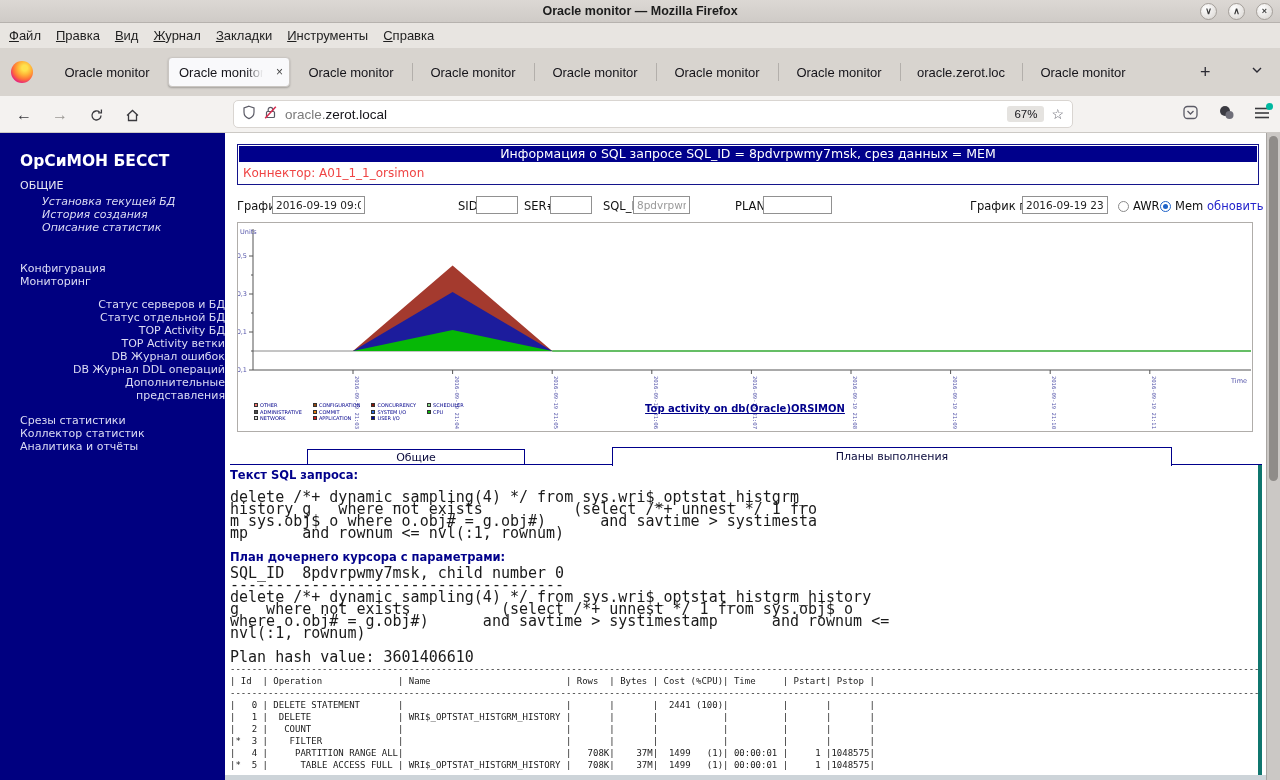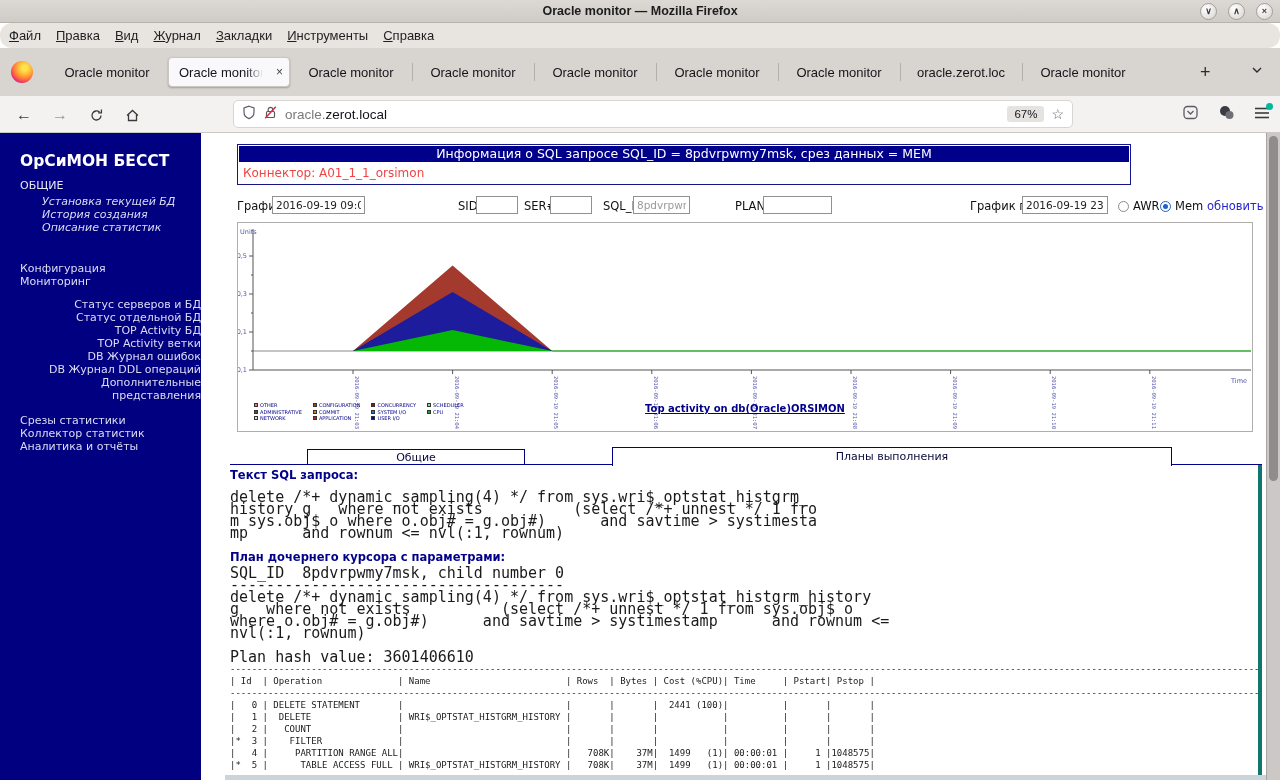--- a/index.html
+++ b/index.html
@@ -10,21 +10,21 @@
   .titlebar { position:absolute; top:0; left:0; right:0; height:23px;
     background:linear-gradient(#dcd8d4,#cfcbc7); border-bottom:1px solid #b6b2ae;
     display:flex; align-items:center; justify-content:center;
     font-size:12.5px; font-weight:bold; color:#1c1c1c; }
   .win-controls { position:absolute; right:7px; top:3px; display:flex; gap:11px; }
   .win-btn { width:17px; height:17px; border-radius:50%;
     background:radial-gradient(circle at 35% 30%, #ffffff, #d7d3cf);
     border:1px solid #a49f9a; font-size:9px; line-height:14px; text-align:center; color:#3a3a3a; }
 
   .menubar { position:absolute; top:23px; left:0; right:0; height:25px; background:#e8e5e1;
-    display:flex; align-items:center; gap:15px; padding-left:9px; font-size:13px; color:#1f1f1f;border-radius:12px; }
+    display:flex; align-items:center; gap:15px; padding-left:9px; font-size:13px; color:#1f1f1f; }
   .menu-item::first-letter { text-decoration:underline; }
 
   .tabbar { position:absolute; top:48px; left:0; right:0; height:48px; background:#d8d4cf;
     display:flex; align-items:center; }
   .ff-logo { width:22px; height:22px; margin:0 13px 0 11px; border-radius:50%; flex:none;
     background:radial-gradient(circle at 62% 32%, #ffe14d 0 14%, #ffb437 34%, #ff7139 56%, #e31587 80%, #9059ff 100%); }
   .tab { width:122px; height:48px; flex:none; display:flex; align-items:center; justify-content:center;
     font-size:13px; color:#15141a; position:relative; }
   .tab::before { content:""; position:absolute; left:0; top:15px; width:1px; height:18px; background:#b3afab; }
   .tab:first-of-type::before, .tab.active::before, .tab.active + .tab::before { display:none; }
@@ -51,35 +51,35 @@
   .url-spacer { flex:1; }
   .zoom-badge { background:#e5e3e0; border-radius:3px; font-size:11.5px; color:#15141a; padding:2px 7px; }
   .star { font-size:14px; color:#5b5b66; }
   .nav-right { position:absolute; right:10px; top:0; height:37px; display:flex; align-items:center; gap:18px; }
   .dot-badge { position:relative; }
   .dot-badge::after { content:""; position:absolute; right:-3px; top:-3px; width:7px; height:7px;
     border-radius:50%; background:#00b8a0; }
 
   
   .content { position:absolute; top:133px; left:0; right:0; bottom:0; }
-  .sidebar { position:absolute; left:0; top:0; bottom:0; width:201px; background:#000080;
+  .sidebar { position:absolute; left:0; top:0; bottom:0; width:225px; background:#000080;
     font-family:"DejaVu Sans",sans-serif; padding:19px 0 0 20px; }
   .sb-title { color:#fff; font-size:15.5px; font-weight:bold; }
   .sb-section { color:#e9e9f2; font-size:11px; margin-top:9px; }
   .side-link { color:#dcdcf4; font-size:11px; line-height:13px; cursor:pointer; }
   .sb-g1 { margin-top:3px;font-style:italic; } .sb-g2 { margin-top:28px; } .sb-g3 { margin-top:10px;text-align:right; } .sb-g4 { margin-top:12px; }
   .indent { padding-left:22px; }
 
   .scroll-v { position:absolute; right:0; top:0; bottom:0; width:14px; background:#cbc8c5; border-left:1px solid #a8a5a2; }
   .scroll-thumb { position:absolute; left:2px; right:2px; top:3px; height:345px; background:#8f8c89; border-radius:6px; }
 
   .main { position:absolute; left:225px; right:14px; top:0; bottom:0; background:#fff;
     font-family:"DejaVu Sans",sans-serif; }
 
-  .page-header { position:absolute; left:12px; top:11px; width:894px; border:1px solid #14148c; }
+  .page-header { position:absolute; left:12px; top:11px; width:1022px; border:1px solid #14148c; }
   .ph-bar { background:#00008B; color:#fff; font-size:12.5px; text-align:center; height:16px; line-height:16px; margin:1px; }
   .ph-conn { color:#ef4444; font-size:12px; padding:3px 5px 4px; }
 
   .form-row { position:absolute; left:0; top:63px; width:100%; height:20px; font-size:11.5px; color:#111; }
   .form-row > * { position:absolute; top:0; }
   .fl { top:3px; }
   .fi { height:18px; border:1px solid #919191; font:10.5px "DejaVu Sans",sans-serif; padding:0 3px; color:#222; }
   .f-a{left:12px} .f-b{left:47px;width:93px} .f-c{left:233px} .f-d{left:251px;width:42px}
   .f-e{left:299px} .f-f{left:325px;width:42px} .f-g{left:378px} .f-h{left:408px;width:57px;color:#9a9a9a}
   .f-i{left:510px} .f-j{left:538px;width:69px} .f-k{left:745px} .f-l{left:797px;width:86px}

